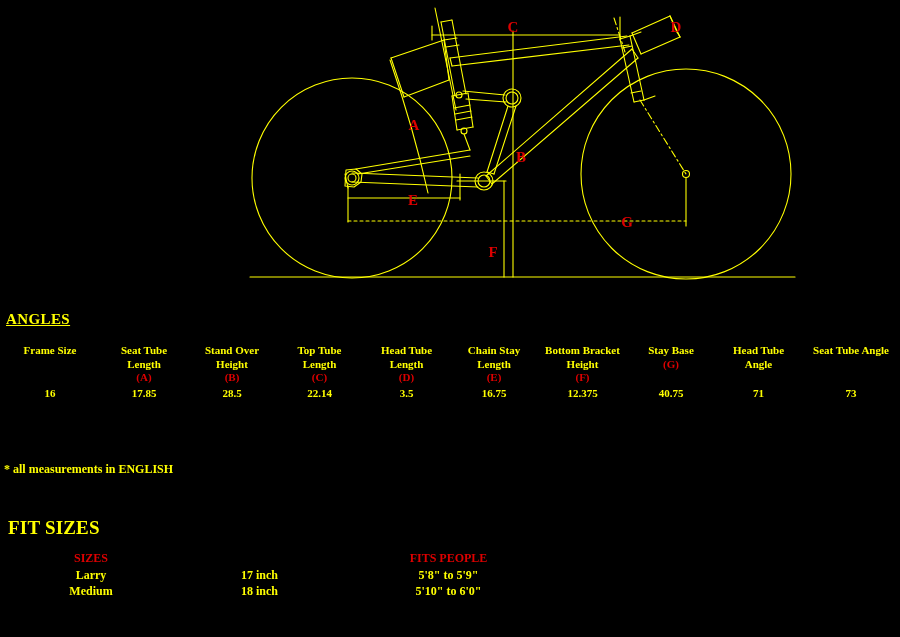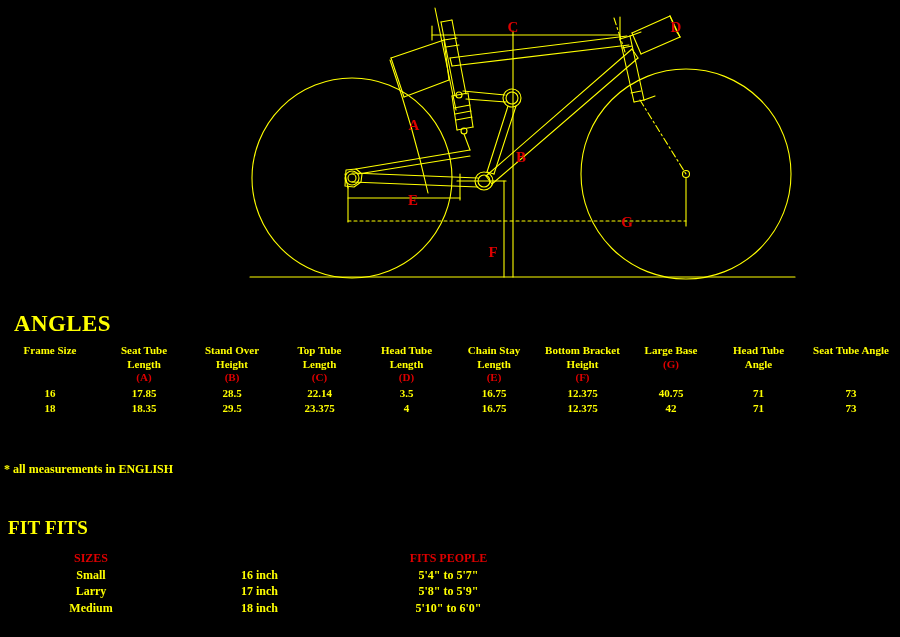--- a/index.html
+++ b/index.html
@@ -33,24 +33,25 @@
 
   
   .section-title {
     position: absolute;
     font-family: "Liberation Serif", "DejaVu Serif", serif;
     font-weight: bold;
     color: #FFFF00;
     white-space: nowrap;
   }
   #angles-title {
-    left: 14px;
+    left: 6px;
     top: 311px;
-    font-size: 23px;
+    font-size: 15px;
     letter-spacing: 0.4px;
+    text-decoration: underline;
   }
   #fit-title {
     left: 8px;
     top: 517px;
     font-size: 19px;
     letter-spacing: 0.2px;
   }
 
   
   #angles-table {
@@ -314,21 +315,21 @@
         <span class="hdr-line">Chain Stay</span>
         <span class="hdr-line">Length</span>
         <span class="hdr-code">(E)</span>
       </th>
       <th>
         <span class="hdr-line">Bottom Bracket</span>
         <span class="hdr-line">Height</span>
         <span class="hdr-code">(F)</span>
       </th>
       <th>
-        <span class="hdr-line">Large Base</span>
+        <span class="hdr-line">Stay Base</span>
         <span class="hdr-code">(G)</span>
       </th>
       <th>
         <span class="hdr-line">Head Tube</span>
         <span class="hdr-line">Angle</span>
       </th>
       <th>
         <span class="hdr-line">Seat Tube Angle</span>
       </th>
     </tr>
@@ -339,59 +340,42 @@
       <td>17.85</td>
       <td>28.5</td>
       <td>22.14</td>
       <td>3.5</td>
       <td>16.75</td>
       <td>12.375</td>
       <td>40.75</td>
       <td>71</td>
       <td>73</td>
     </tr>
-    <tr>
-      <td>18</td>
-      <td>18.35</td>
-      <td>29.5</td>
-      <td>23.375</td>
-      <td>4</td>
-      <td>16.75</td>
-      <td>12.375</td>
-      <td>42</td>
-      <td>71</td>
-      <td>73</td>
-    </tr>
   </tbody>
 </table>
 
 <div id="footnote">* all measurements in ENGLISH</div>
 
-<div class="section-title" id="fit-title">FIT FITS</div>
+<div class="section-title" id="fit-title">FIT SIZES</div>
 
 <table id="fit-table">
   <colgroup>
     <col class="fit-col-size">
       <col class="fit-col-inch">
       <col class="fit-col-fits">
   </colgroup>
   <thead>
     <tr>
       <th>SIZES</th>
       <th></th>
       <th>FITS PEOPLE</th>
     </tr>
   </thead>
   <tbody>
     <tr>
-      <td>Small</td>
-      <td>16 inch</td>
-      <td>5'4" to 5'7"</td>
-    </tr>
-    <tr>
       <td>Larry</td>
       <td>17 inch</td>
       <td>5'8" to 5'9"</td>
     </tr>
     <tr>
       <td>Medium</td>
       <td>18 inch</td>
       <td>5'10" to 6'0"</td>
     </tr>
   </tbody>

